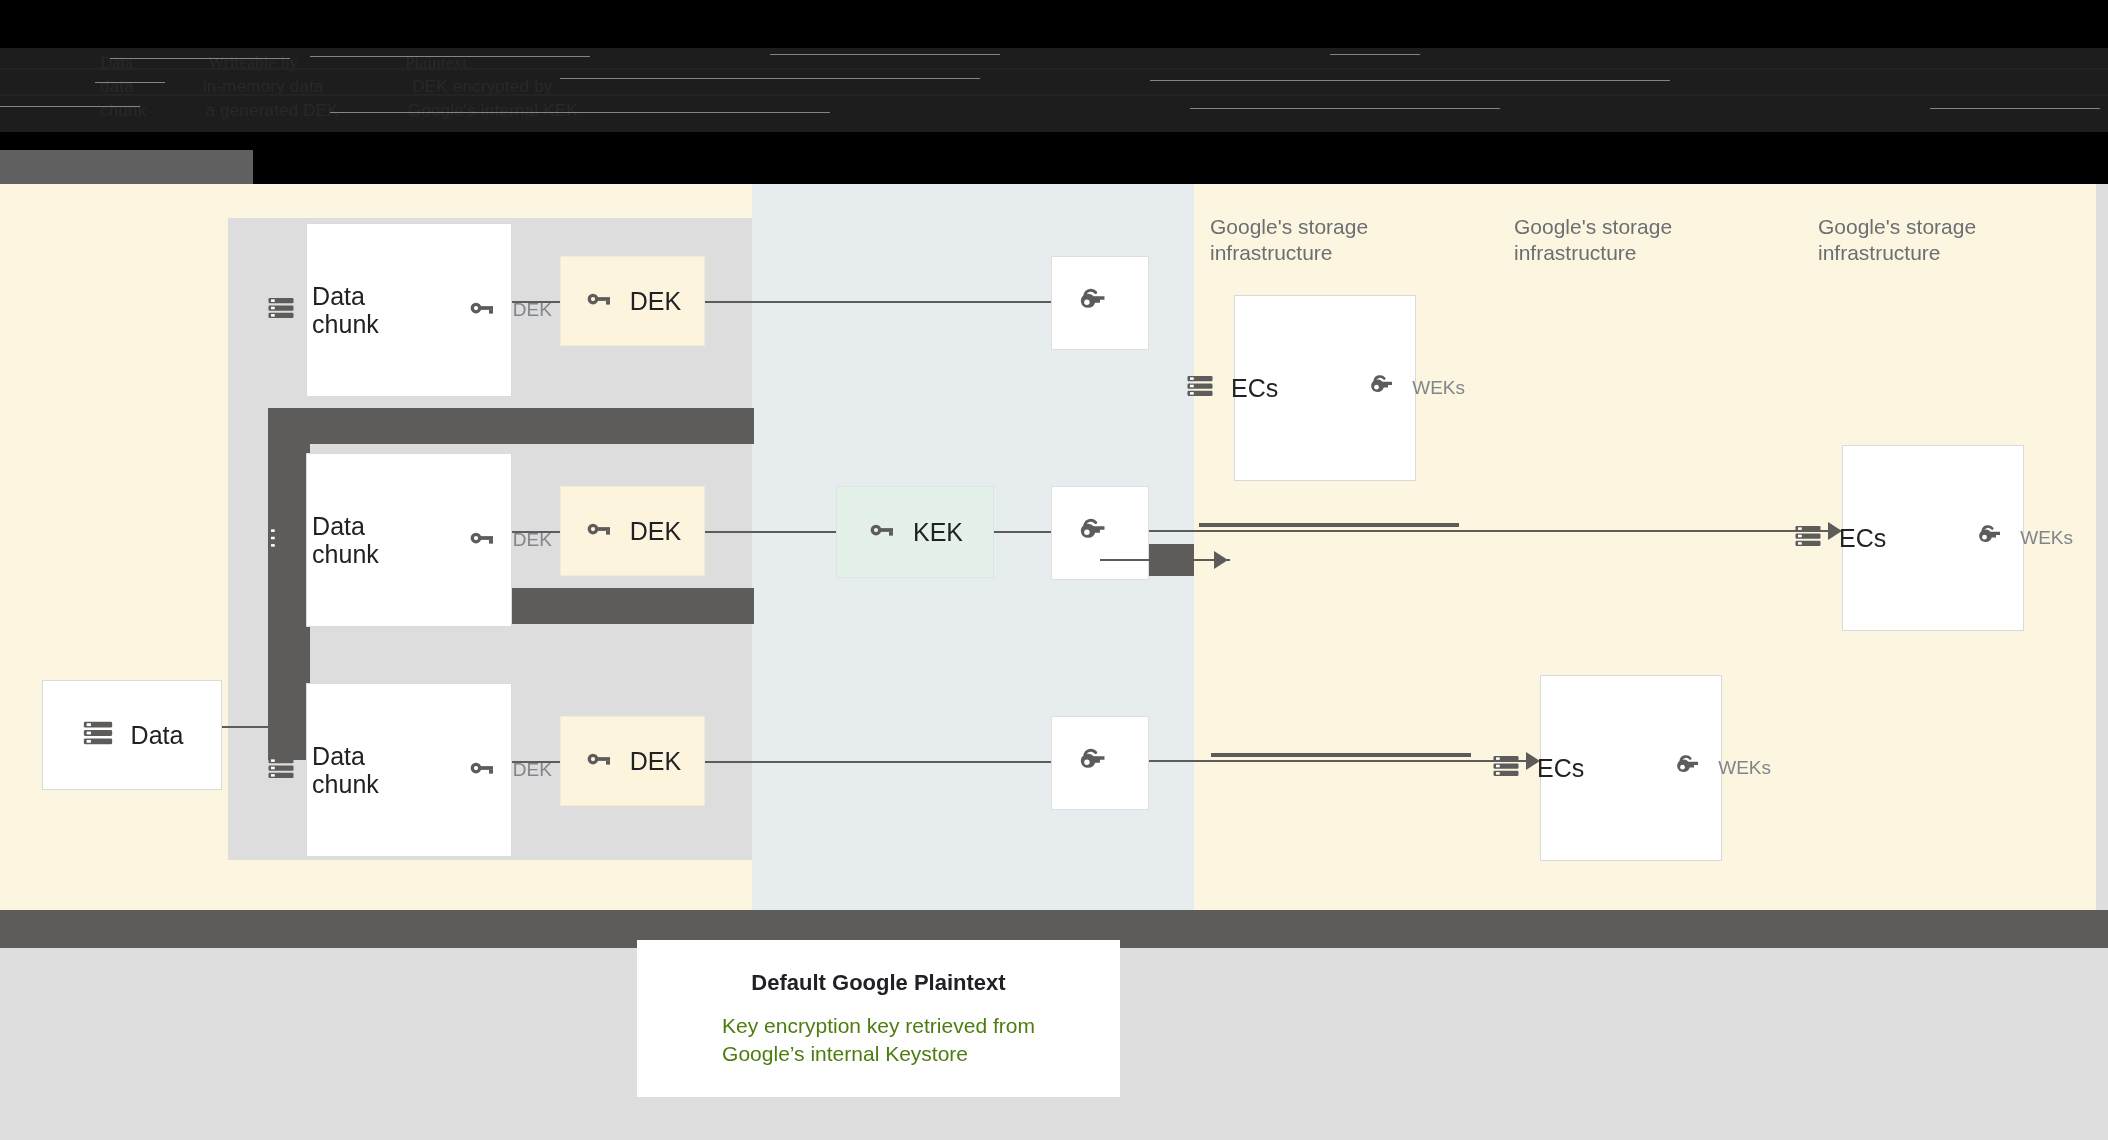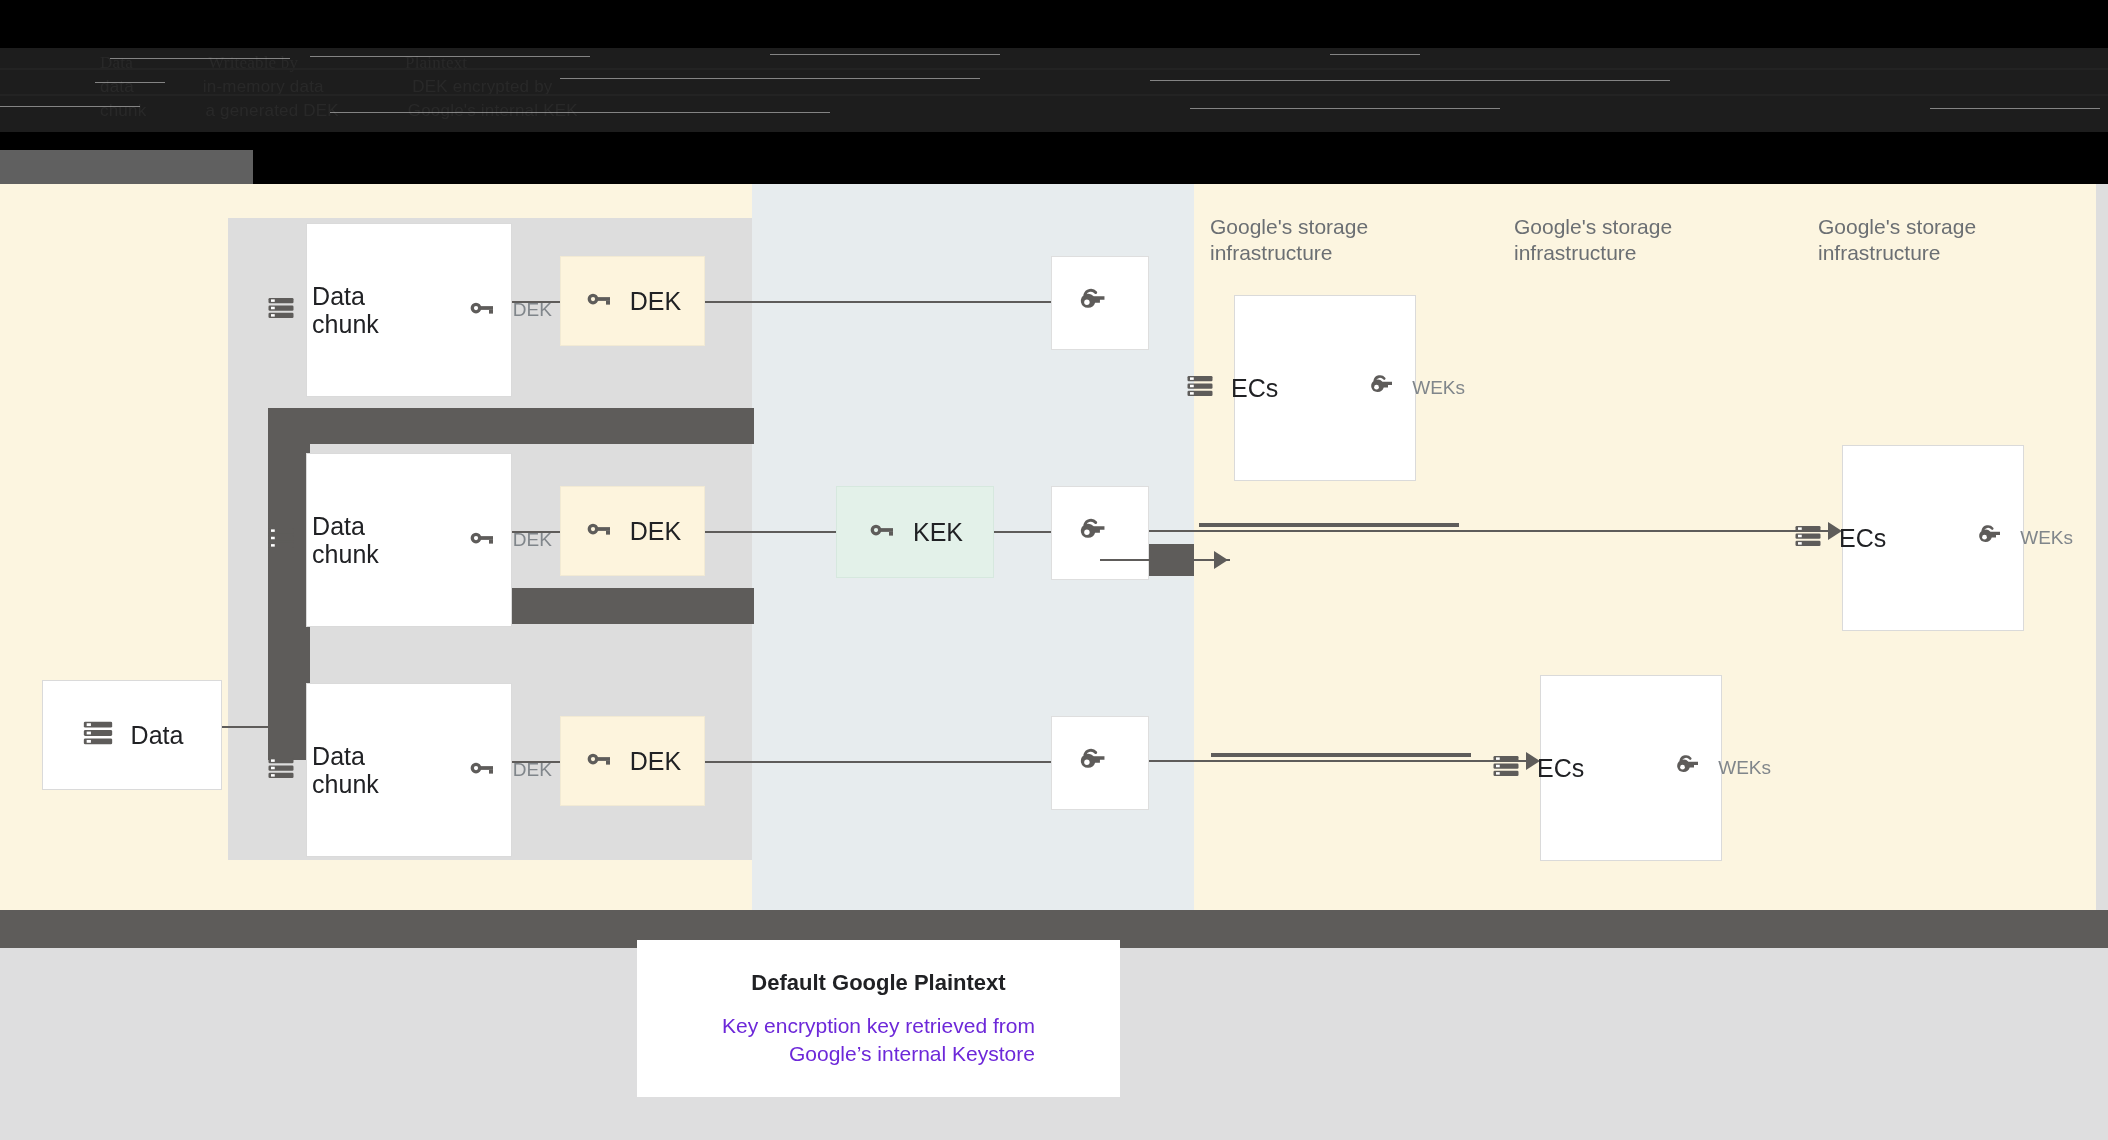--- a/index.html
+++ b/index.html
@@ -201,22 +201,22 @@
     padding: 0 18px;
   }
   .caption-title {
     font-size: 22px;
     font-weight: bold;
     color: #202124;
     text-align: center;
   }
   .caption-body {
     font-size: 21px;
-    color: #6d28d9;
-    text-align: right;
+    color: #4d7c0f;
+    text-align: left;
     line-height: 28px;
   }
   .caption-body b { font-weight: normal; }
 </style>
 </head>
 <body>
 
 <div id="stage">
 
   <div class="hdr-top-black"></div>

